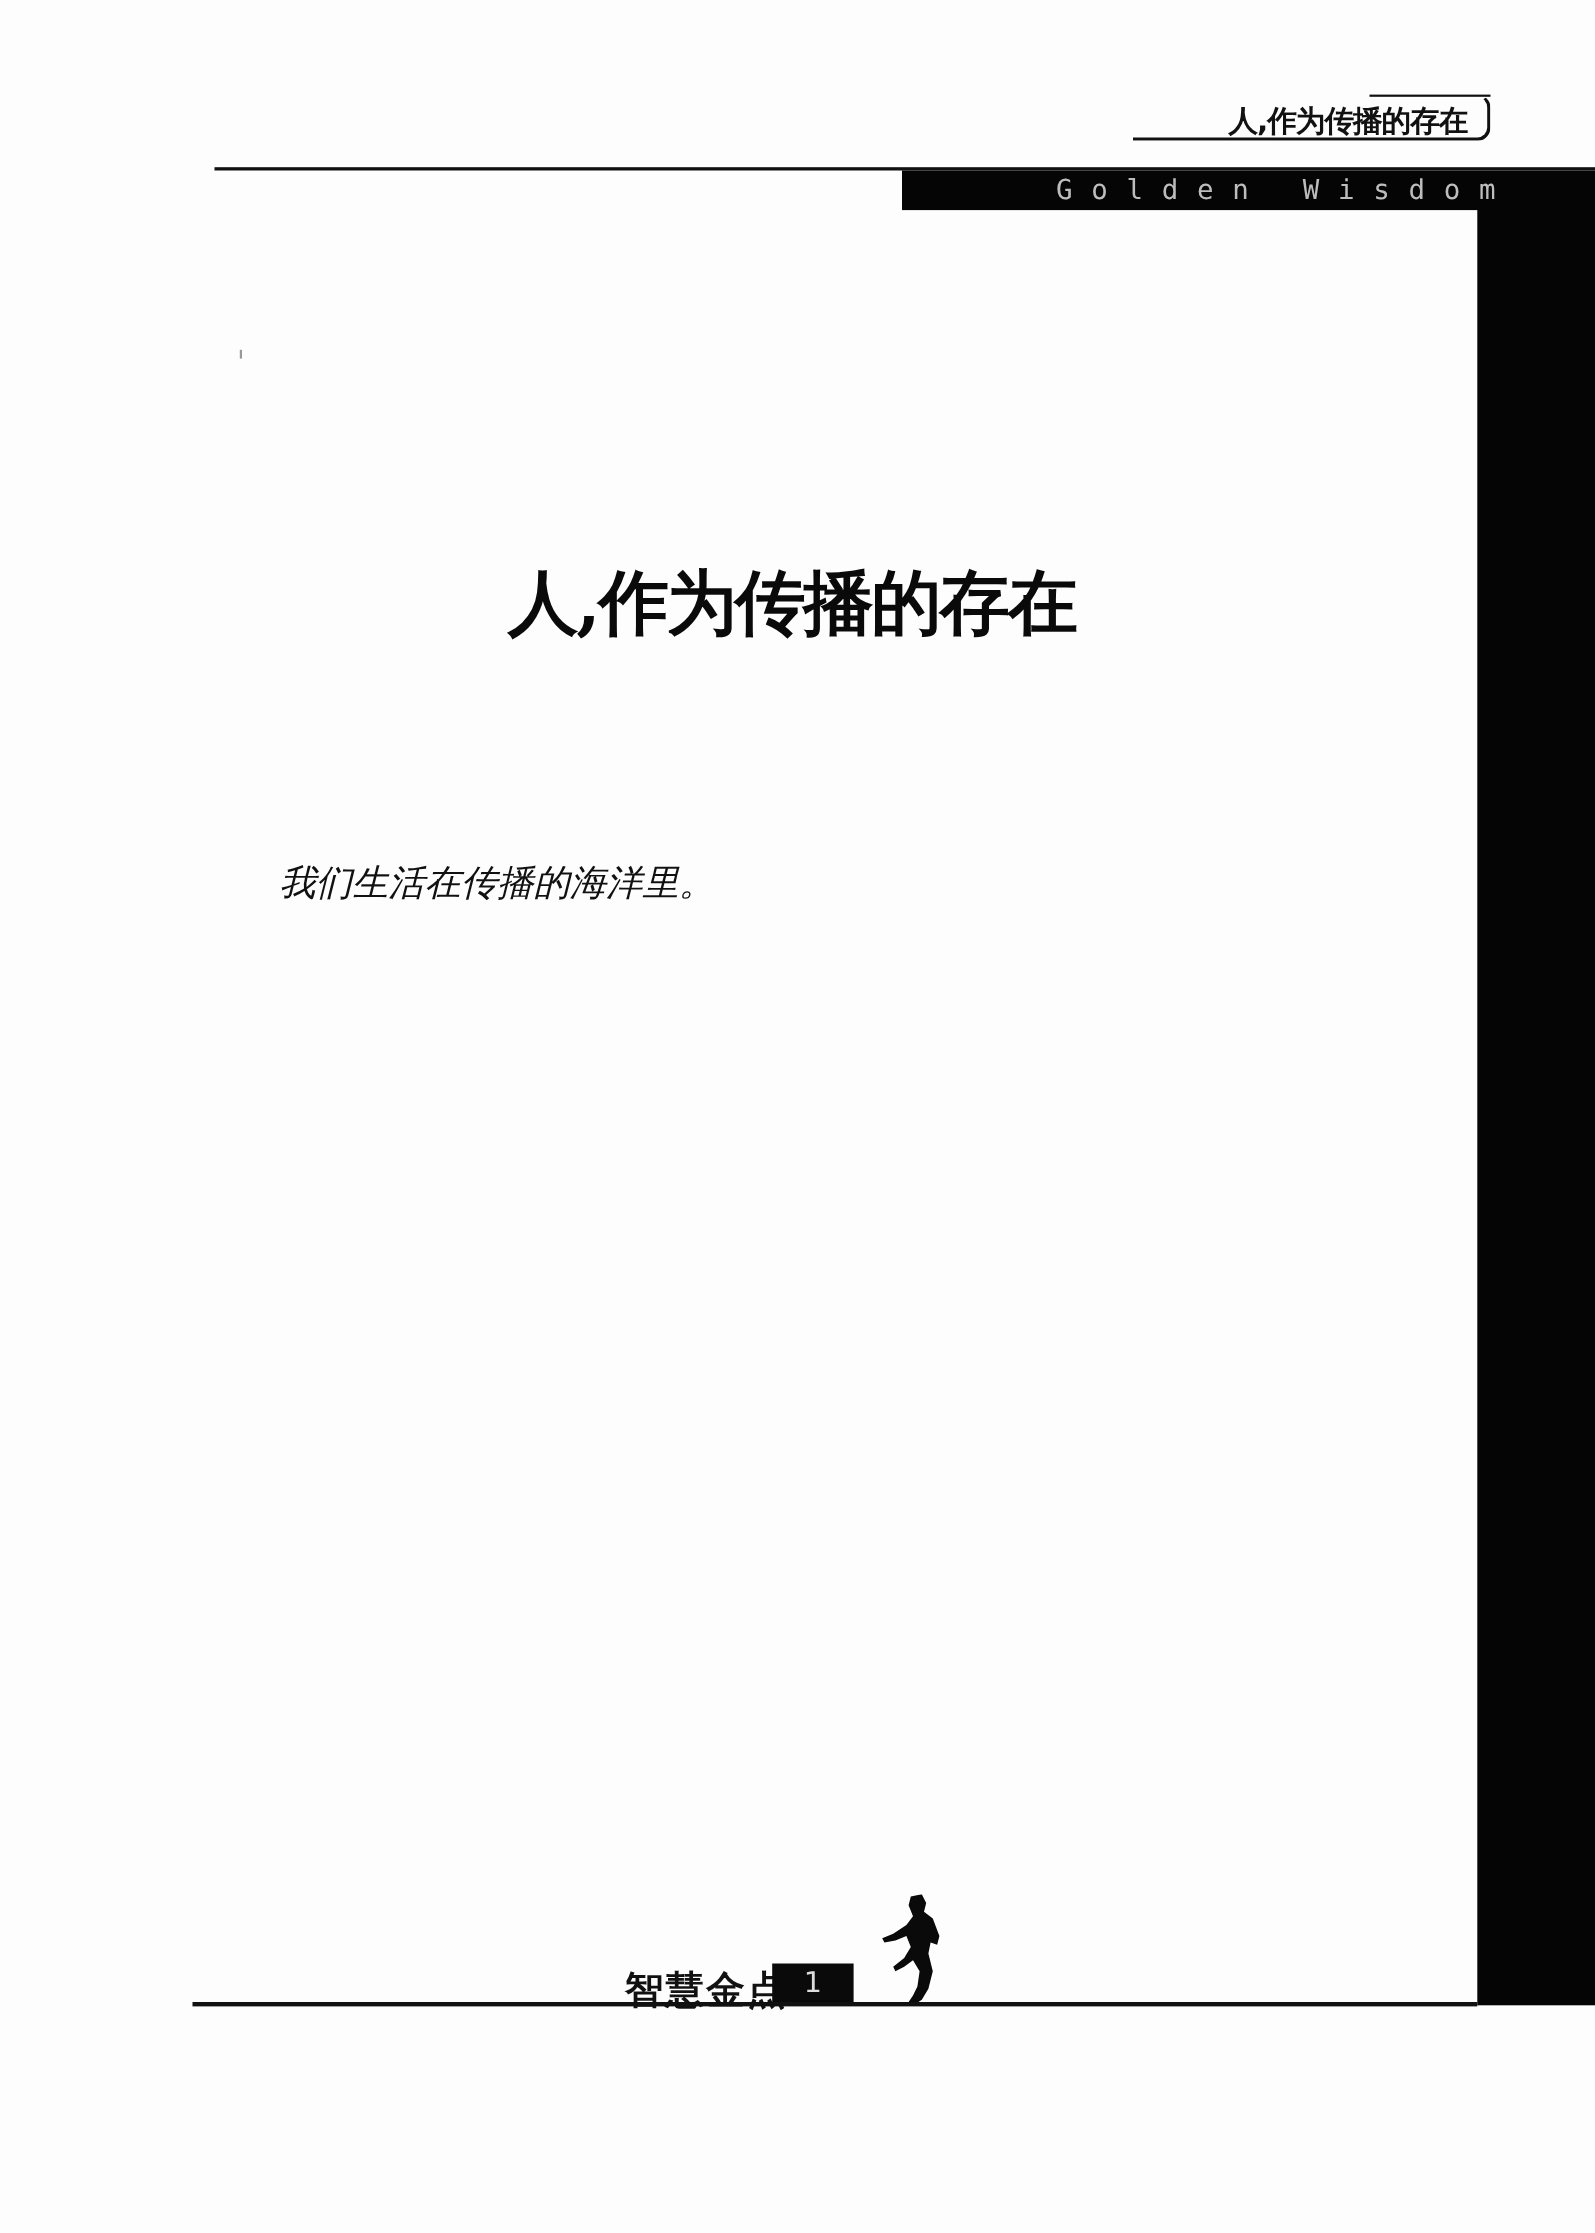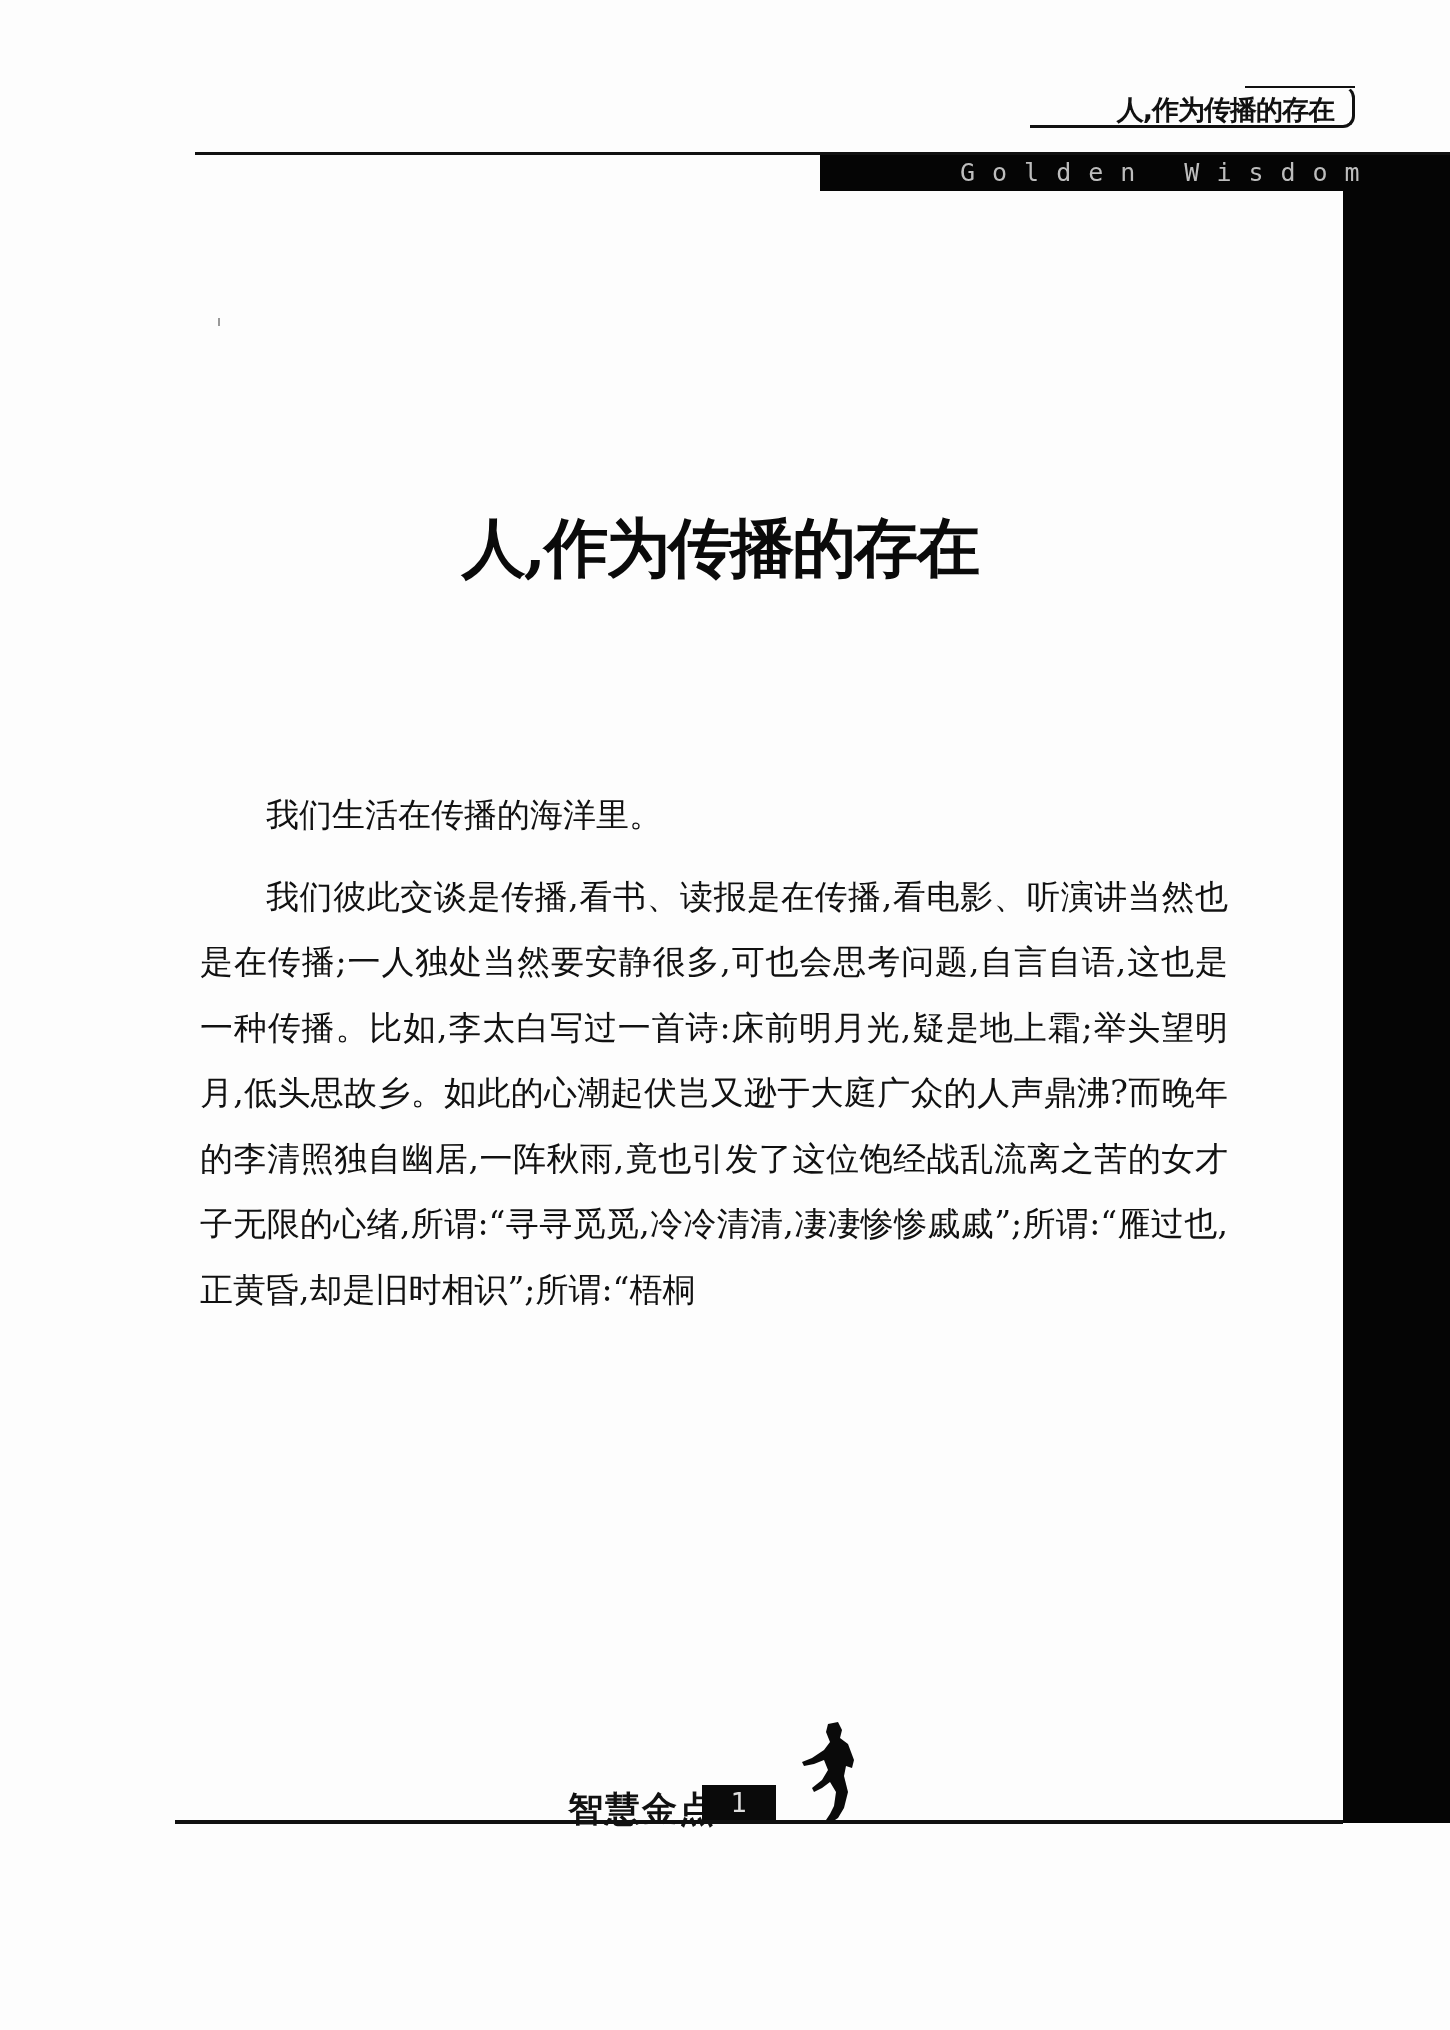--- a/index.html
+++ b/index.html
@@ -39,21 +39,21 @@
   }
   .chapter-title {
     position:absolute; left:0; top:462px; width:1440px; text-align:center;
     font-family:"DejaVu Serif", serif; font-weight:bold; font-size:64px; letter-spacing:-2px; color:#0a0a0a;
   }
   .body-text {
     position:absolute; left:184px; top:766px; width:1060px;
     font-family:"DejaVu Serif", "Liberation Serif", serif; font-size:33px; line-height:65.5px;
     color:#111; text-align:justify; text-justify:inter-character;
   }
-  .body-text p { margin:16px; text-indent:2em; }
+  .body-text p { margin:4px; text-indent:2em;font-style:italic; }
   .footer-rule {
     position:absolute; left:175px; top:1820px; width:1168px; height:4px; background:#111;
   }
   .footer-label {
     position:absolute; left:568px; top:1786px; font-family:"DejaVu Sans", sans-serif;
     font-weight:bold; font-size:35px; letter-spacing:2px; color:#111; white-space:nowrap;
   }
   .page-box {
     position:absolute; left:702px; top:1785px; width:74px; height:36px; background:#0a0a0a;
     color:#ddd; font-family:"DejaVu Sans", sans-serif; font-size:26px; text-align:center; line-height:36px;
@@ -76,21 +76,20 @@
   <span class="gw-text">Golden Wisdom</span>
 </div>
 
 <div class="right-bar"></div>
 <div class="margin-mark"></div>
 
 <h1 class="chapter-title">人,作为传播的存在</h1>
 
 <div class="body-text">
   <p>我们生活在传播的海洋里。</p>
-  <p>我们彼此交谈是传播,看书、读报是在传播,看电影、听演讲当然也是在传播;一人独处当然要安静很多,可也会思考问题,自言自语,这也是一种传播。比如,李太白写过一首诗:床前明月光,疑是地上霜;举头望明月,低头思故乡。如此的心潮起伏岂又逊于大庭广众的人声鼎沸?而晚年的李清照独自幽居,一阵秋雨,竟也引发了这位饱经战乱流离之苦的女才子无限的心绪,所谓:“寻寻觅觅,冷冷清清,凄凄惨惨戚戚”;所谓:“雁过也,正黄昏,却是旧时相识”;所谓:“梧桐</p>
 </div>
 
 <span class="footer-label">智慧金点</span>
 <div class="page-box">
   <span>1</span>
 </div>
 
 <svg class="silhouette" viewBox="0 0 80 102">
   <path fill="#0a0a0a" d="M30 2 L40 0 L44 8 L42 16 L50 22 L56 38 L54 46 L48 44 L46 54 L50 70 L46 86 L40 96 L34 100 L28 98 L32 92 L36 84 L38 70 L32 60 L24 66 L16 70 L14 66 L24 58 L30 48 L26 38 L16 42 L6 44 L4 40 L14 36 L26 28 L32 20 L28 10 Z"></path>
 </svg>

